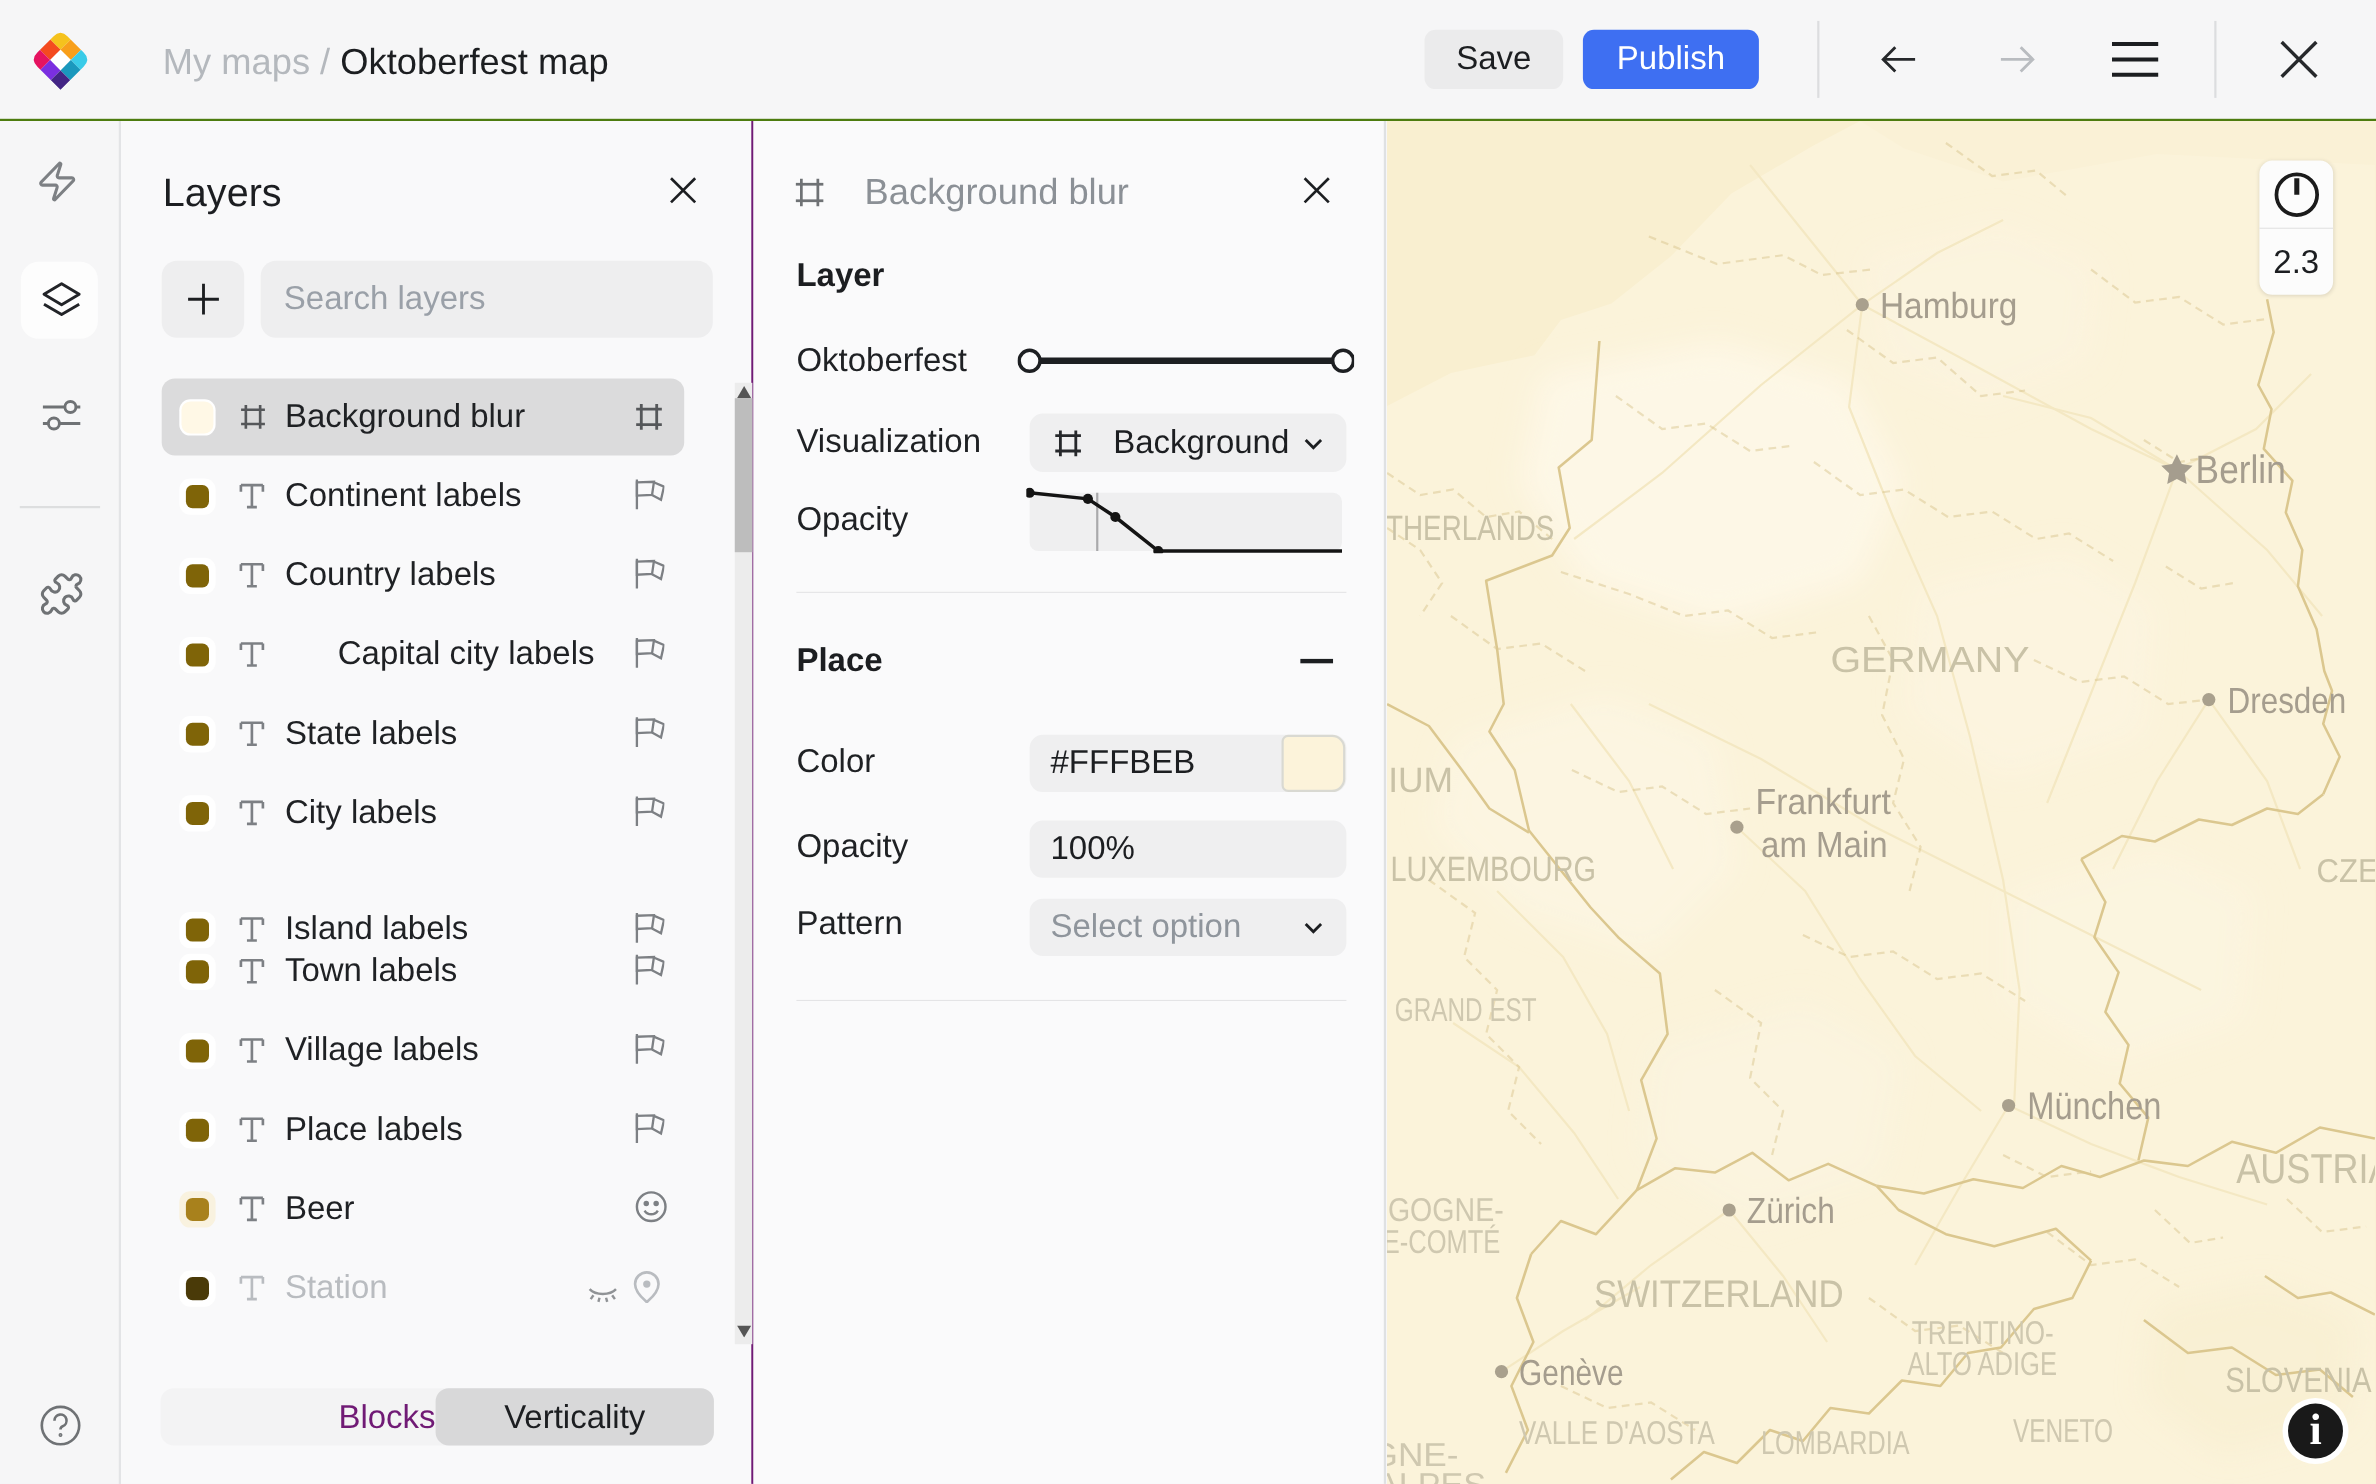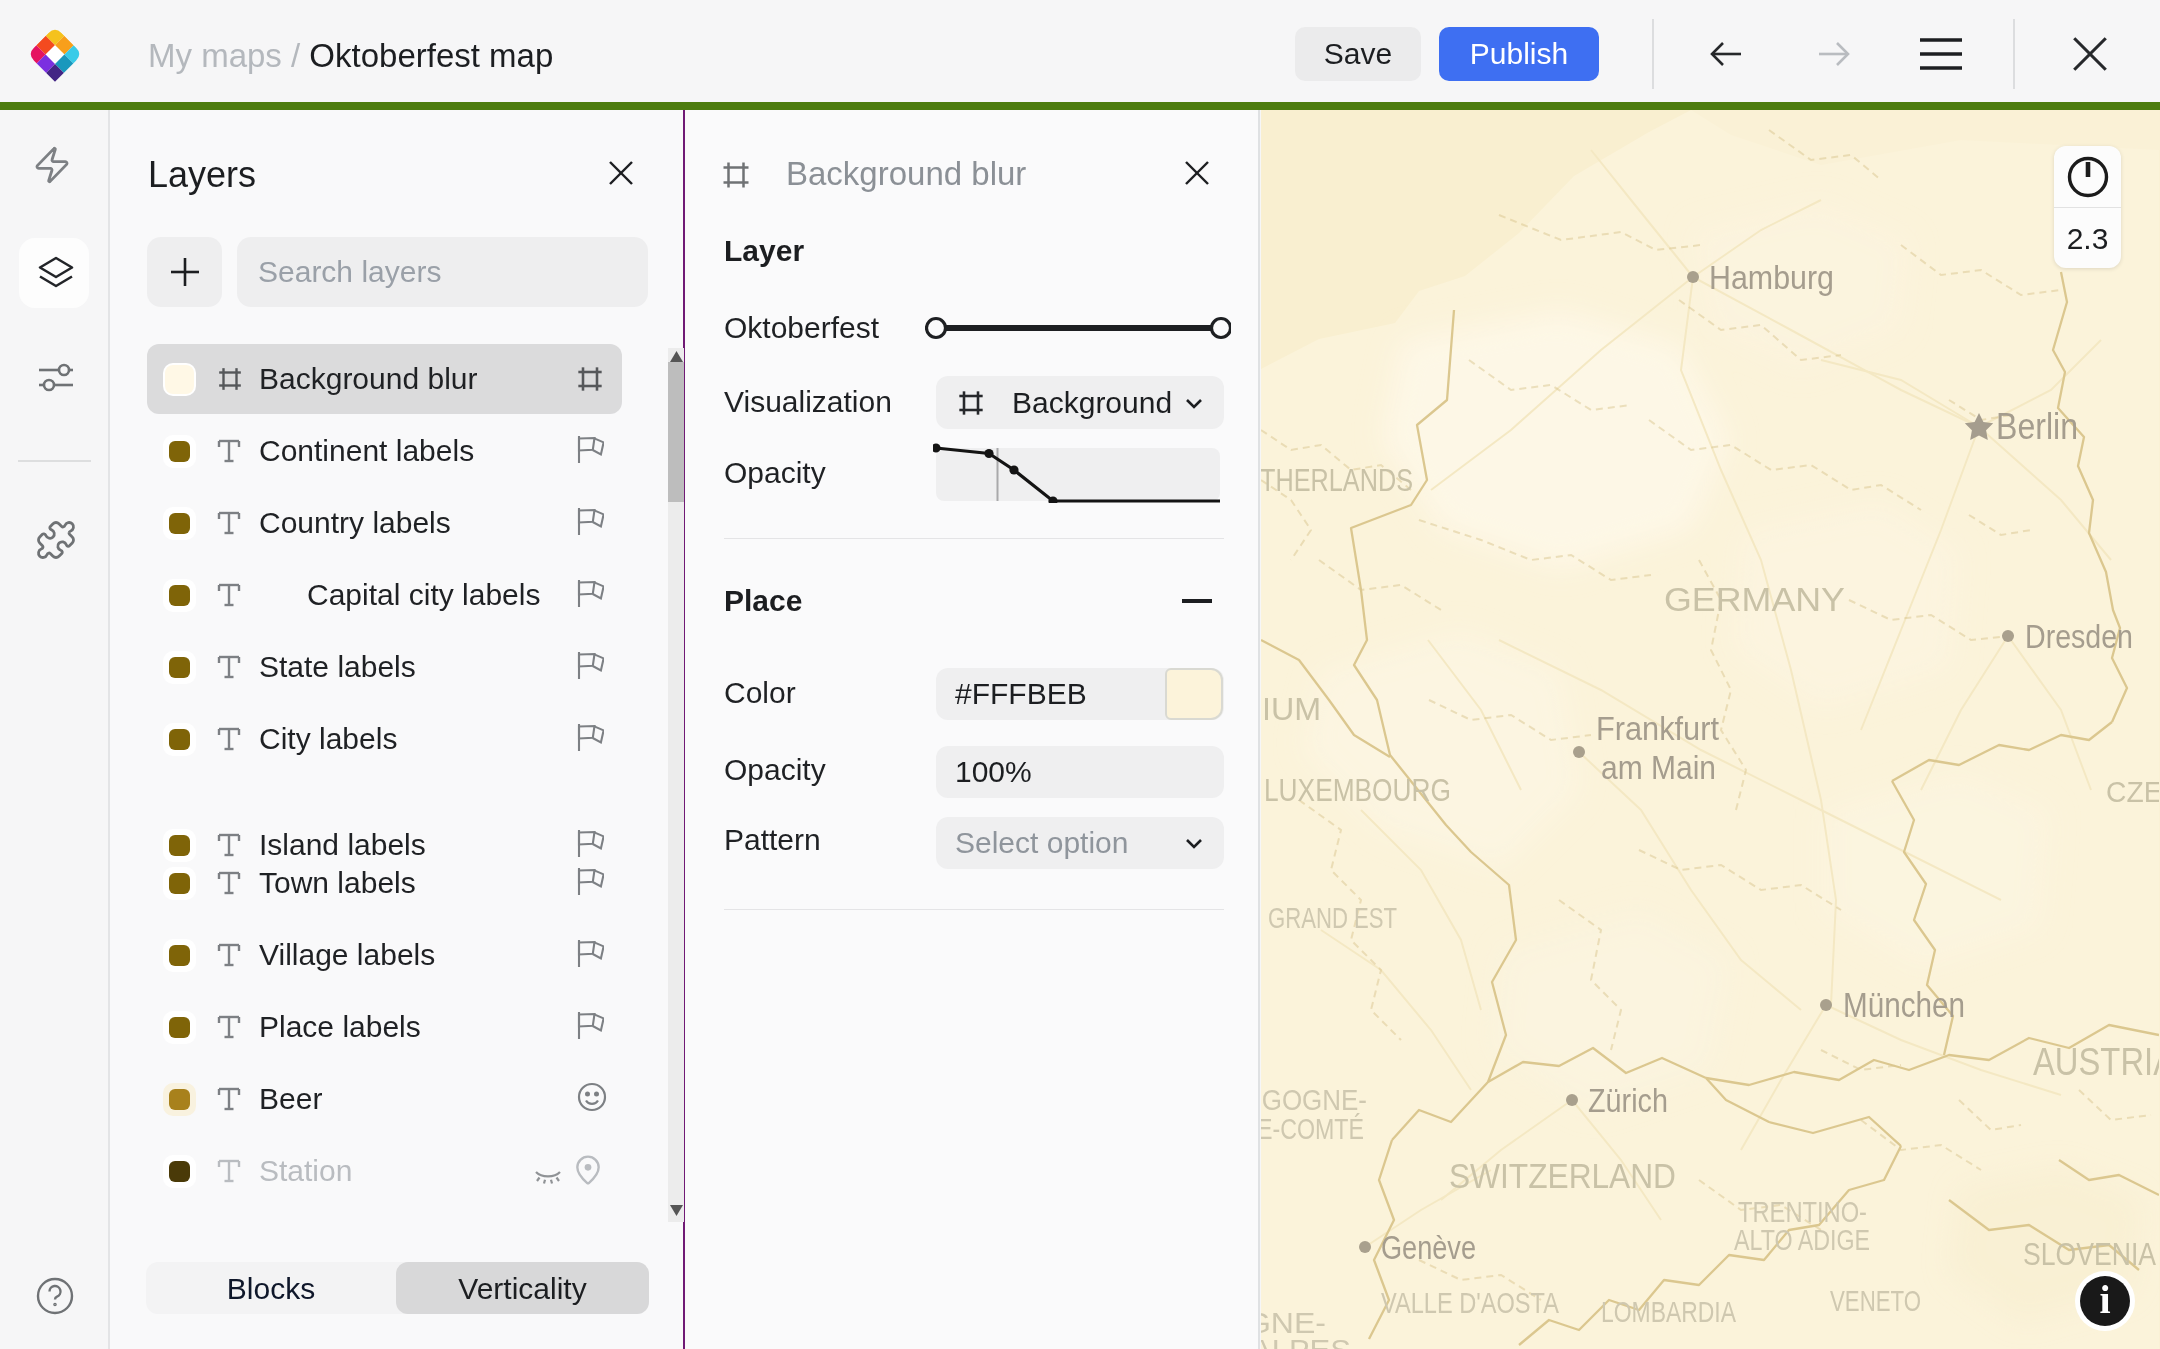--- a/index.html
+++ b/index.html
@@ -1,21 +1,21 @@
 <!DOCTYPE html>
 <html><head>
 <meta charset="utf-8">
 <style>
 * { margin:0; padding:0; box-sizing:border-box; }
 html,body { width:2160px; height:1349px; overflow:hidden; }
 body { font-family:"Liberation Sans", sans-serif; background:#f6f6f7; position:relative; }
 .abs { position:absolute; }
 
 
-#topbar { position:absolute; left:0; top:0; width:2160px; height:110px; background:#f6f6f7; border-bottom:8px solid #4d7c0f; z-index:5; }
+#topbar { position:absolute; left:0; top:0; width:2160px; height:110px; background:#f6f6f7; border-bottom:2px solid #4d7c0f; z-index:5; }
 #logo { position:absolute; left:26px; top:25px; }
 #crumb { position:absolute; left:148px; top:37px; font-size:33px; color:#1c1e21; white-space:nowrap; }
 #crumb .dim { color:#b4b8bd; }
 .tbtn { position:absolute; top:27px; height:54px; border-radius:10px; font-size:30px; display:flex; align-items:center; justify-content:center; }
 #btn-save { left:1295px; width:126px; background:#ebebec; color:#1c1e21; }
 #btn-publish { left:1439px; width:160px; background:#3e6ff2; color:#ffffff; }
 .vsep { position:absolute; top:19px; height:70px; width:2px; background:#dcdddf; }
 .ticon { position:absolute; top:36px; width:36px; height:36px; }
 
 
@@ -33,21 +33,21 @@
 .lrow.sel { background:#dbdbdc; }
 .swatch { position:absolute; left:16px; top:19px; width:33px; height:33px; border-radius:10px; background:#ffffff; display:flex; align-items:center; justify-content:center; }
 .swatch .inner { width:21px; height:21px; border-radius:6px; }
 .rowT { position:absolute; left:68px; top:18px; }
 .rowname { position:absolute; left:112px; top:18px; font-size:30px; color:#1f2124; }
 .rowic { position:absolute; left:425px; top:17px; }
 #scrollbar { position:absolute; left:558px; top:238px; width:16px; height:874px; background:#ececec; }
 #scrollthumb { position:absolute; left:558px; top:252px; width:16px; height:140px; background:#bdbdbd; }
 #tabs { position:absolute; left:36px; top:1152px; width:503px; height:52px; border-radius:12px; background:#f3f3f4; }
 #tabs .seg2 { position:absolute; left:250px; top:0; width:253px; height:52px; border-radius:12px; background:#d8d8d9; }
-#tabs .t1 { position:absolute; left:0; top:10px; width:250px; text-align:center; font-size:30px; color:#0f172a; }
+#tabs .t1 { position:absolute; left:0; top:10px; width:250px; text-align:right; font-size:30px; color:#701a75; }
 #tabs .t2 { position:absolute; left:250px; top:10px; width:253px; text-align:center; font-size:30px; color:#1c1e21; }
 
 
 #inspector { position:absolute; left:685px; top:110px; width:575px; height:1239px; background:#fafafb; border-right:2px solid #dfe1e3; }
 #insp-title { position:absolute; left:101px; top:45px; font-size:33px; color:#8b9096; }
 .sechead { position:absolute; left:39px; font-size:30px; font-weight:bold; color:#1c1e21; }
 .flabel { position:absolute; left:39px; font-size:30px; color:#1f2124; }
 .field { position:absolute; left:251px; width:288px; height:52px; background:#efeff0; border-radius:12px; font-size:30px; color:#1c1e21; display:flex; align-items:center; padding-left:19px; }
 .hr { position:absolute; left:39px; width:500px; height:1px; background:#e4e4e6; }
 

